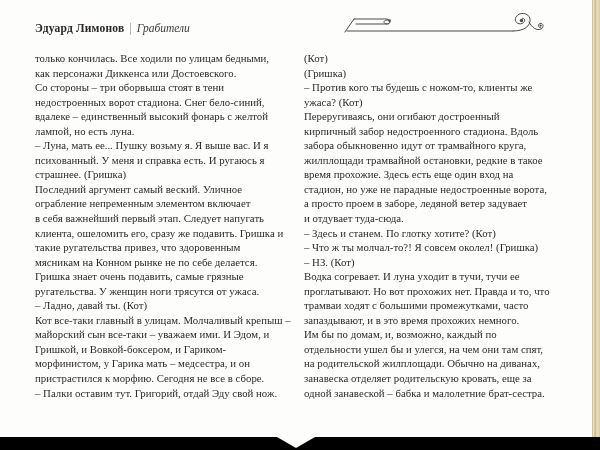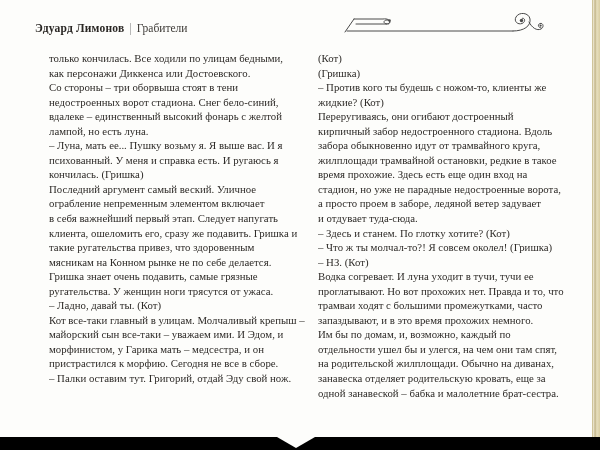--- a/index.html
+++ b/index.html
@@ -19,25 +19,25 @@
     color:var(--text);
   }
   .page{position:absolute;inset:0;background:var(--paper);}
   
   .page-header{
     position:absolute;left:35px;top:22px;right:40px;height:20px;
     font-size:11.5px;white-space:nowrap;color:var(--header-text);
   }
   .author{font-weight:bold;letter-spacing:.2px;}
   .hdr-sep{color:#8a8a8a;margin:0 5px;font-weight:normal;}
-  .book-title{color:#3c3935;}
+  .book-title{font-style:italic;color:#3c3935;}
   .flourish{position:absolute;left:343px;top:10px;}
   
   .columns{
-    position:absolute;left:49px;top:51px;width:530px;
+    position:absolute;left:35px;top:51px;width:530px;
     display:flex;gap:9px;
   }
   .col{
     width:260px;overflow:hidden;
     font-size:10.8px;line-height:14.55px;
   }
   .col .line{white-space:nowrap;}
   
   .page-edge{
     position:absolute;top:0;right:0;bottom:13px;width:7px;
@@ -84,41 +84,42 @@
   <div class="columns">
     <div class="col">
         <div class="line">только кончилась. Все ходили по улицам бедными,</div>
         <div class="line">как персонажи Диккенса или Достоевского.</div>
         <div class="line">Со стороны – три оборвыша стоят в тени</div>
         <div class="line">недостроенных ворот стадиона. Снег бело-синий,</div>
         <div class="line">вдалеке – единственный высокий фонарь с желтой</div>
         <div class="line">лампой, но есть луна.</div>
         <div class="line">– Луна, мать ее... Пушку возьму я. Я выше вас. И я</div>
         <div class="line">психованный. У меня и справка есть. И ругаюсь я</div>
-        <div class="line">кончилась. (Гришка)</div>
+        <div class="line">страшнее. (Гришка)</div>
         <div class="line">Последний аргумент самый веский. Уличное</div>
         <div class="line">ограбление непременным элементом включает</div>
         <div class="line">в себя важнейший первый этап. Следует напугать</div>
         <div class="line">клиента, ошеломить его, сразу же подавить. Гришка и</div>
         <div class="line">такие ругательства привез, что здоровенным</div>
         <div class="line">мясникам на Конном рынке не по себе делается.</div>
         <div class="line">Гришка знает очень подавить, самые грязные</div>
         <div class="line">ругательства. У женщин ноги трясутся от ужаса.</div>
         <div class="line">– Ладно, давай ты. (Кот)</div>
         <div class="line">Кот все-таки главный в улицам. Молчаливый крепыш –</div>
         <div class="line">майорский сын все-таки – уважаем ими. И Эдом, и</div>
+        <div class="line">Гришкой, и Вовкой-боксером, и Гариком-</div>
         <div class="line">морфинистом, у Гарика мать – медсестра, и он</div>
         <div class="line">пристрастился к морфию. Сегодня не все в сборе.</div>
         <div class="line">– Палки оставим тут. Григорий, отдай Эду свой нож.</div>
       </div>
     <div class="col">
         <div class="line">(Кот)</div>
         <div class="line">(Гришка)</div>
         <div class="line">– Против кого ты будешь с ножом-то, клиенты же</div>
-        <div class="line">жидкие? (Кот)</div>
+        <div class="line">ужаса? (Кот)</div>
         <div class="line">Переругиваясь, они огибают достроенный</div>
         <div class="line">кирпичный забор недостроенного стадиона. Вдоль</div>
         <div class="line">забора обыкновенно идут от трамвайного круга,</div>
         <div class="line">жилплощади трамвайной остановки, редкие в такое</div>
         <div class="line">время прохожие. Здесь есть еще один вход на</div>
         <div class="line">стадион, но уже не парадные недостроенные ворота,</div>
         <div class="line">а просто проем в заборе, ледяной ветер задувает</div>
         <div class="line">и отдувает туда-сюда.</div>
         <div class="line">– Здесь и станем. По глотку хотите? (Кот)</div>
         <div class="line">– Что ж ты молчал-то?! Я совсем околел! (Гришка)</div>

